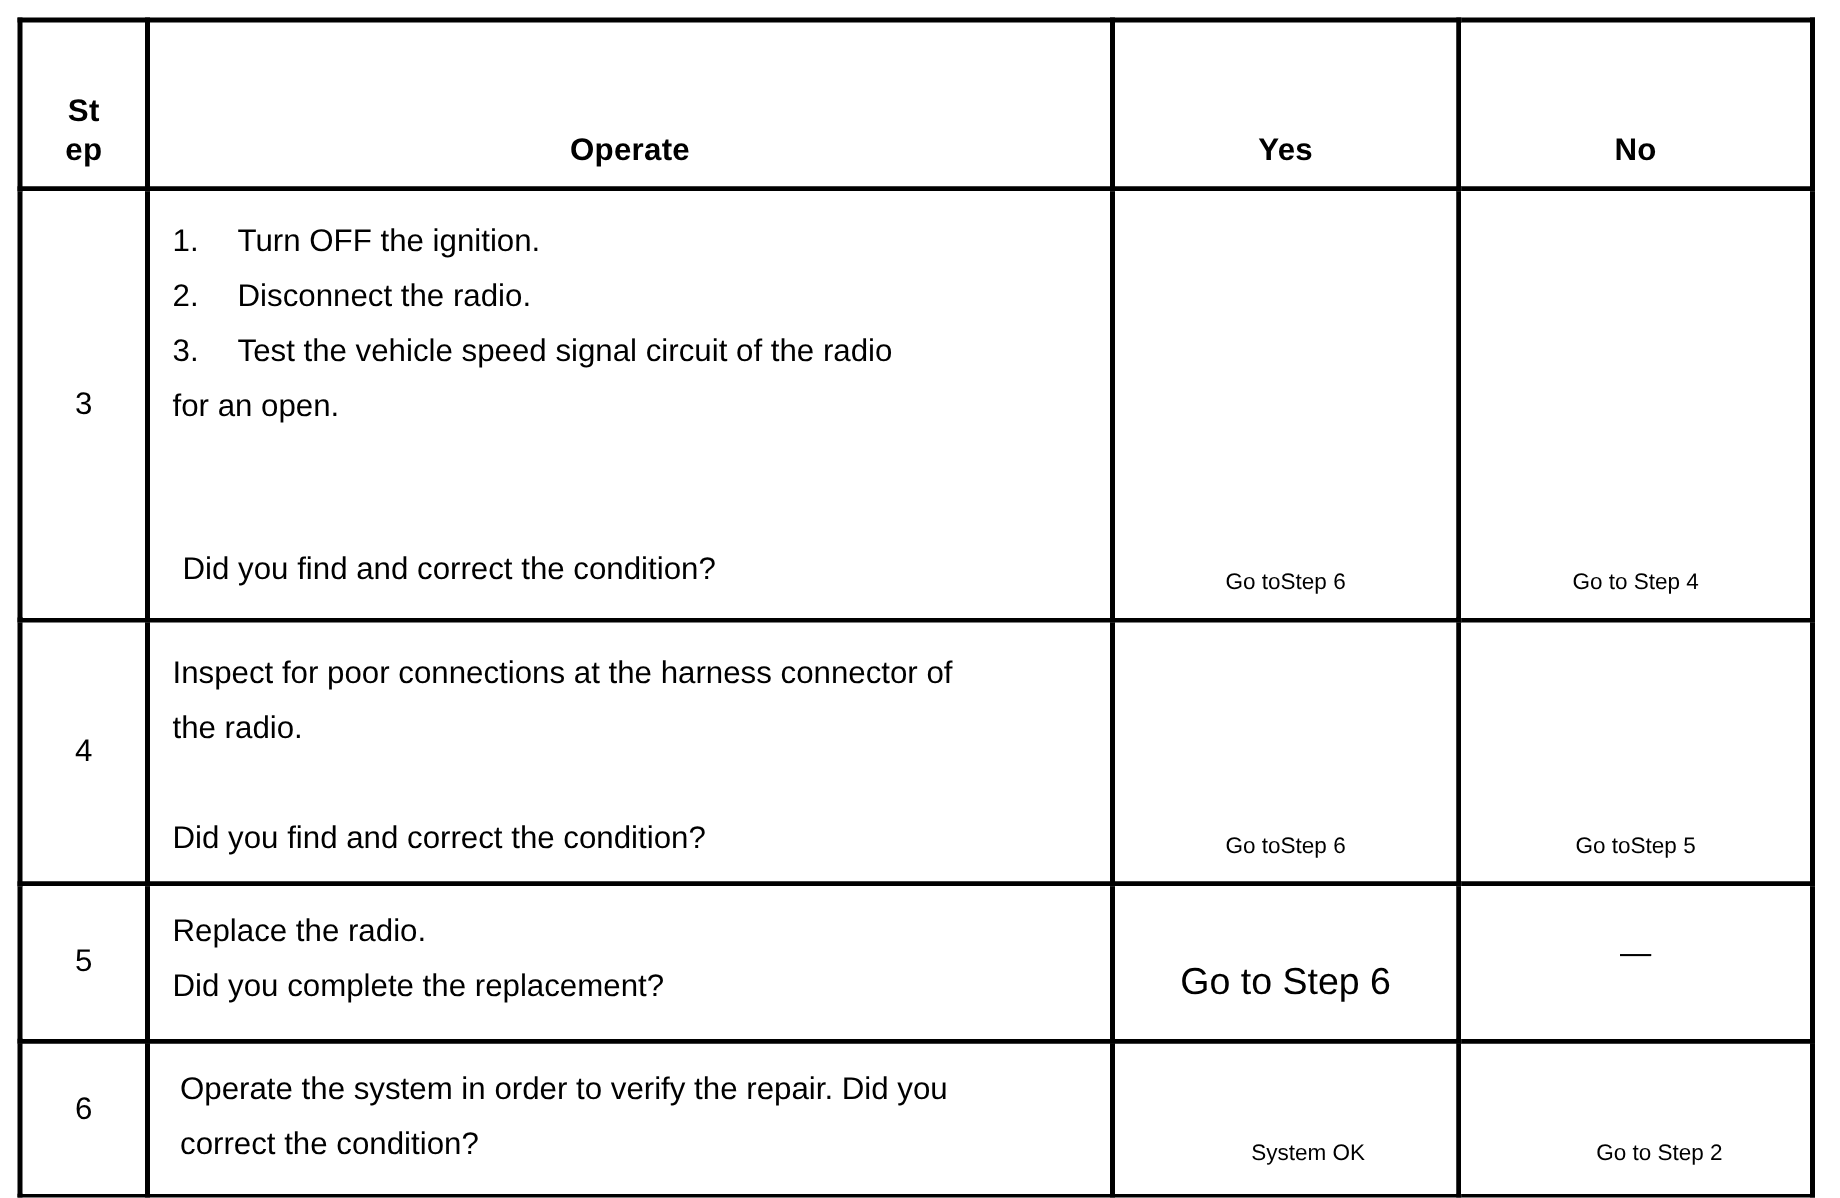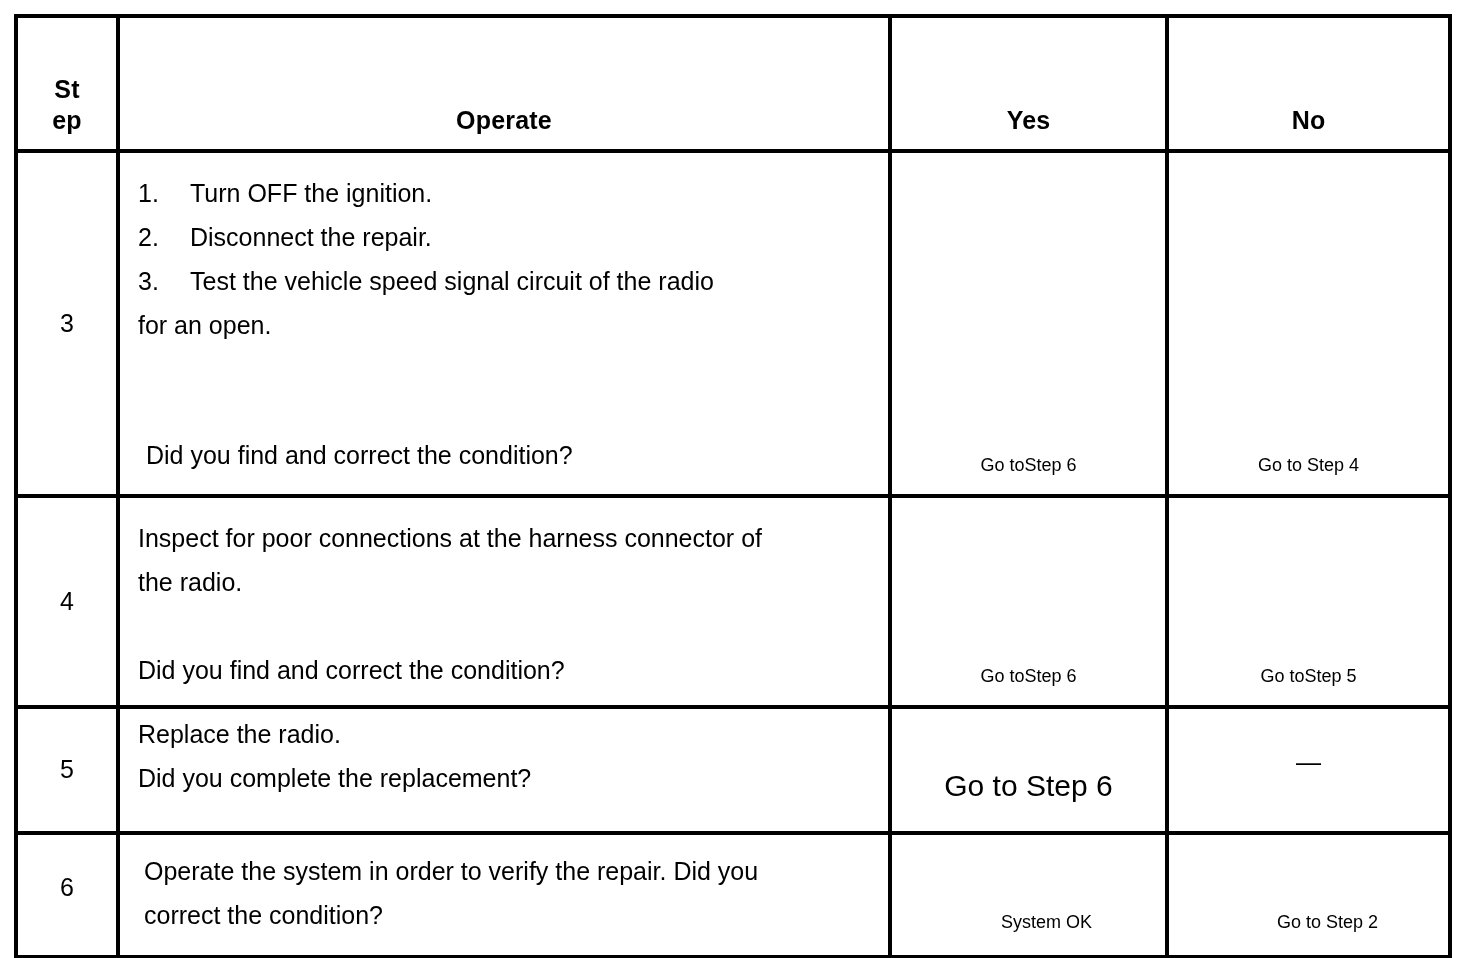--- a/index.html
+++ b/index.html
@@ -204,21 +204,21 @@
         </td>
         <td class="action-cell">
           <div class="action-inner">
             <ul class="ol-steps">
               <li>
                 <span class="num">1.</span>
                 <span class="txt">Turn OFF the ignition.</span>
               </li>
               <li>
                 <span class="num">2.</span>
-                <span class="txt">Disconnect the repair.</span>
+                <span class="txt">Disconnect the radio.</span>
               </li>
               <li>
                 <span class="num">3.</span>
                 <span class="txt">Test the vehicle speed signal circuit of the radio</span>
               </li>
             </ul>
             <div class="cont-line">for an open.</div>
             <div class="spacer-block"></div>
             <div class="q-line"> Did you find and correct the condition?</div>
           </div>
@@ -249,21 +249,21 @@
         <td class="ans-cell">
           <div class="ans-bottom">Go toStep 5</div>
         </td>
       </tr>
 
       <tr class="row-5">
         <td class="step-cell">
           <div class="step-num">5</div>
         </td>
         <td class="action-cell">
-          <div class="action-inner" style="padding-top:3px;">
+          <div class="action-inner" style="padding-top:14px;">
             <div class="plain-line">Replace the radio.</div>
             <div class="plain-line">Did you complete the replacement?</div>
           </div>
         </td>
         <td class="ans-cell">
           <div class="ans-r5">Go to Step 6</div>
         </td>
         <td class="ans-cell">
           <div class="ans-dash">—</div>
         </td>

